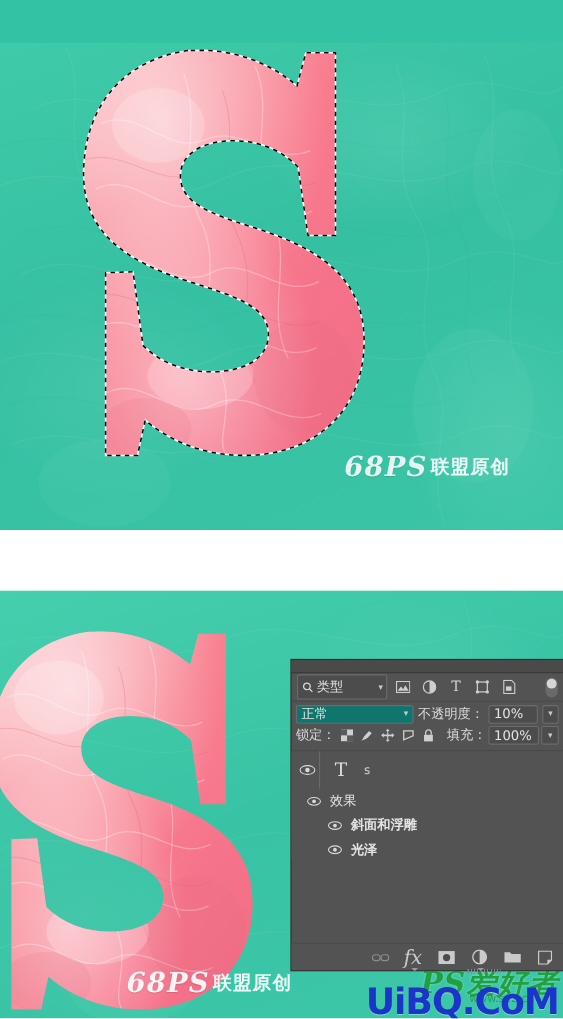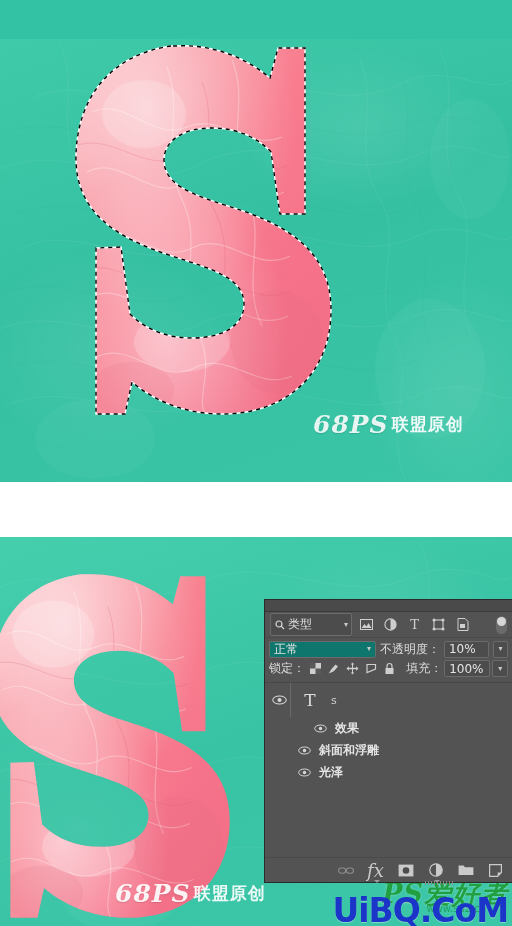--- a/index.html
+++ b/index.html
@@ -99,21 +99,21 @@
   .thumb .blob{position:absolute;left:5px;top:8px;width:13px;height:9px;border-radius:50%;
      background:radial-gradient(circle at 40% 40%,#cdbb6e,#8e8e52);opacity:.85;}
   .linkic{width:13px;display:flex;align-items:center;justify-content:center;color:#c9c9c9;flex:none;}
   .maskthumb{width:34px;height:28px;flex:none;background:#000;position:relative;box-sizing:border-box;
      box-shadow:0 0 0 2px #ffffff;margin-left:2px;}
   .maskthumb .sp{position:absolute;left:4px;top:6px;width:2px;height:5px;background:#fff;opacity:.9;}
   .lname{margin-left:12px;font-size:12px;color:#e8e8e8;white-space:nowrap;}
   .ticon{width:30px;text-align:center;font-family:"DejaVu Serif","Liberation Serif",serif;font-size:17px;color:#dedede;}
   .tsmall{font-size:11px;color:#cfcfcf;margin-left:6px;}
   .fxname{font-size:12px;color:#e4e4e4;margin-left:6px;}
-  .indent1{padding-left:47px;font-weight:bold;}
+  .indent1{padding-left:12px;}
   .indent2{padding-left:31px;font-weight:bold;}
 
   .ps-bottombar{position:absolute;left:0;bottom:0;width:100%;height:25px;background:#535353;
      border-top:1px solid #4a4a4a;display:flex;align-items:center;justify-content:flex-end;gap:13px;padding-right:8px;box-sizing:border-box;}
   .bicon{width:17px;height:17px;display:flex;align-items:center;justify-content:center;color:#cacaca;position:relative;}
   .bicon.dim{color:#8d8d8d;}
   .bicon .caret{position:absolute;bottom:-4px;left:50%;margin-left:-2px;width:0;height:0;
      border-left:3px solid transparent;border-right:3px solid transparent;border-top:3px solid #9a9a9a;}
   .scrollnub{position:absolute;left:160px;bottom:-3px;width:30px;height:4px;
      background:repeating-linear-gradient(90deg,#8a8a8a 0 1px,transparent 1px 3px);}

